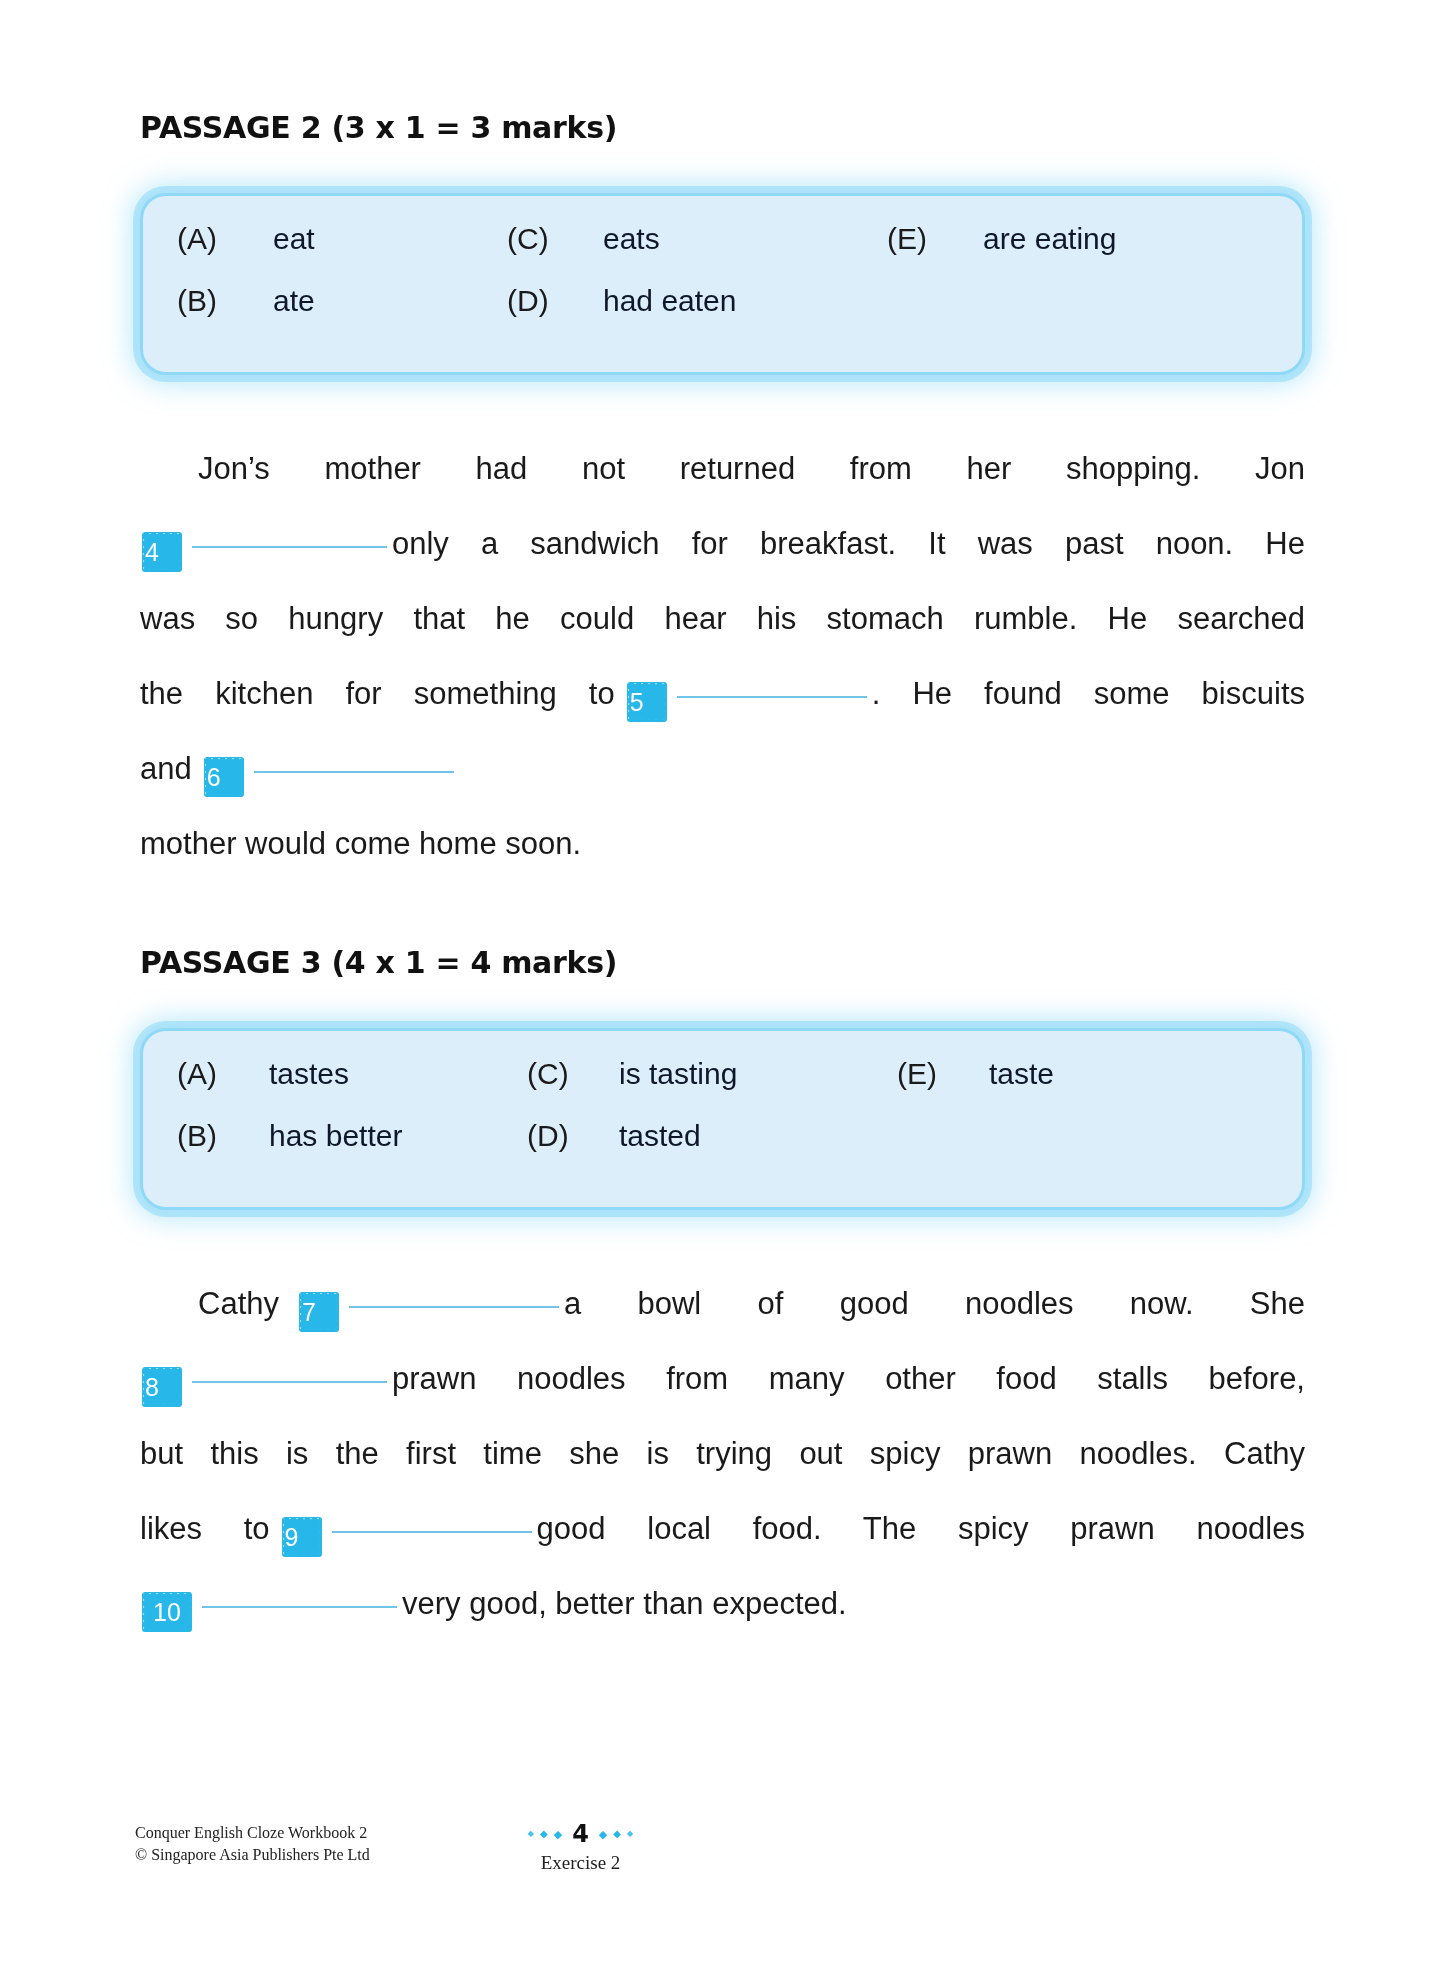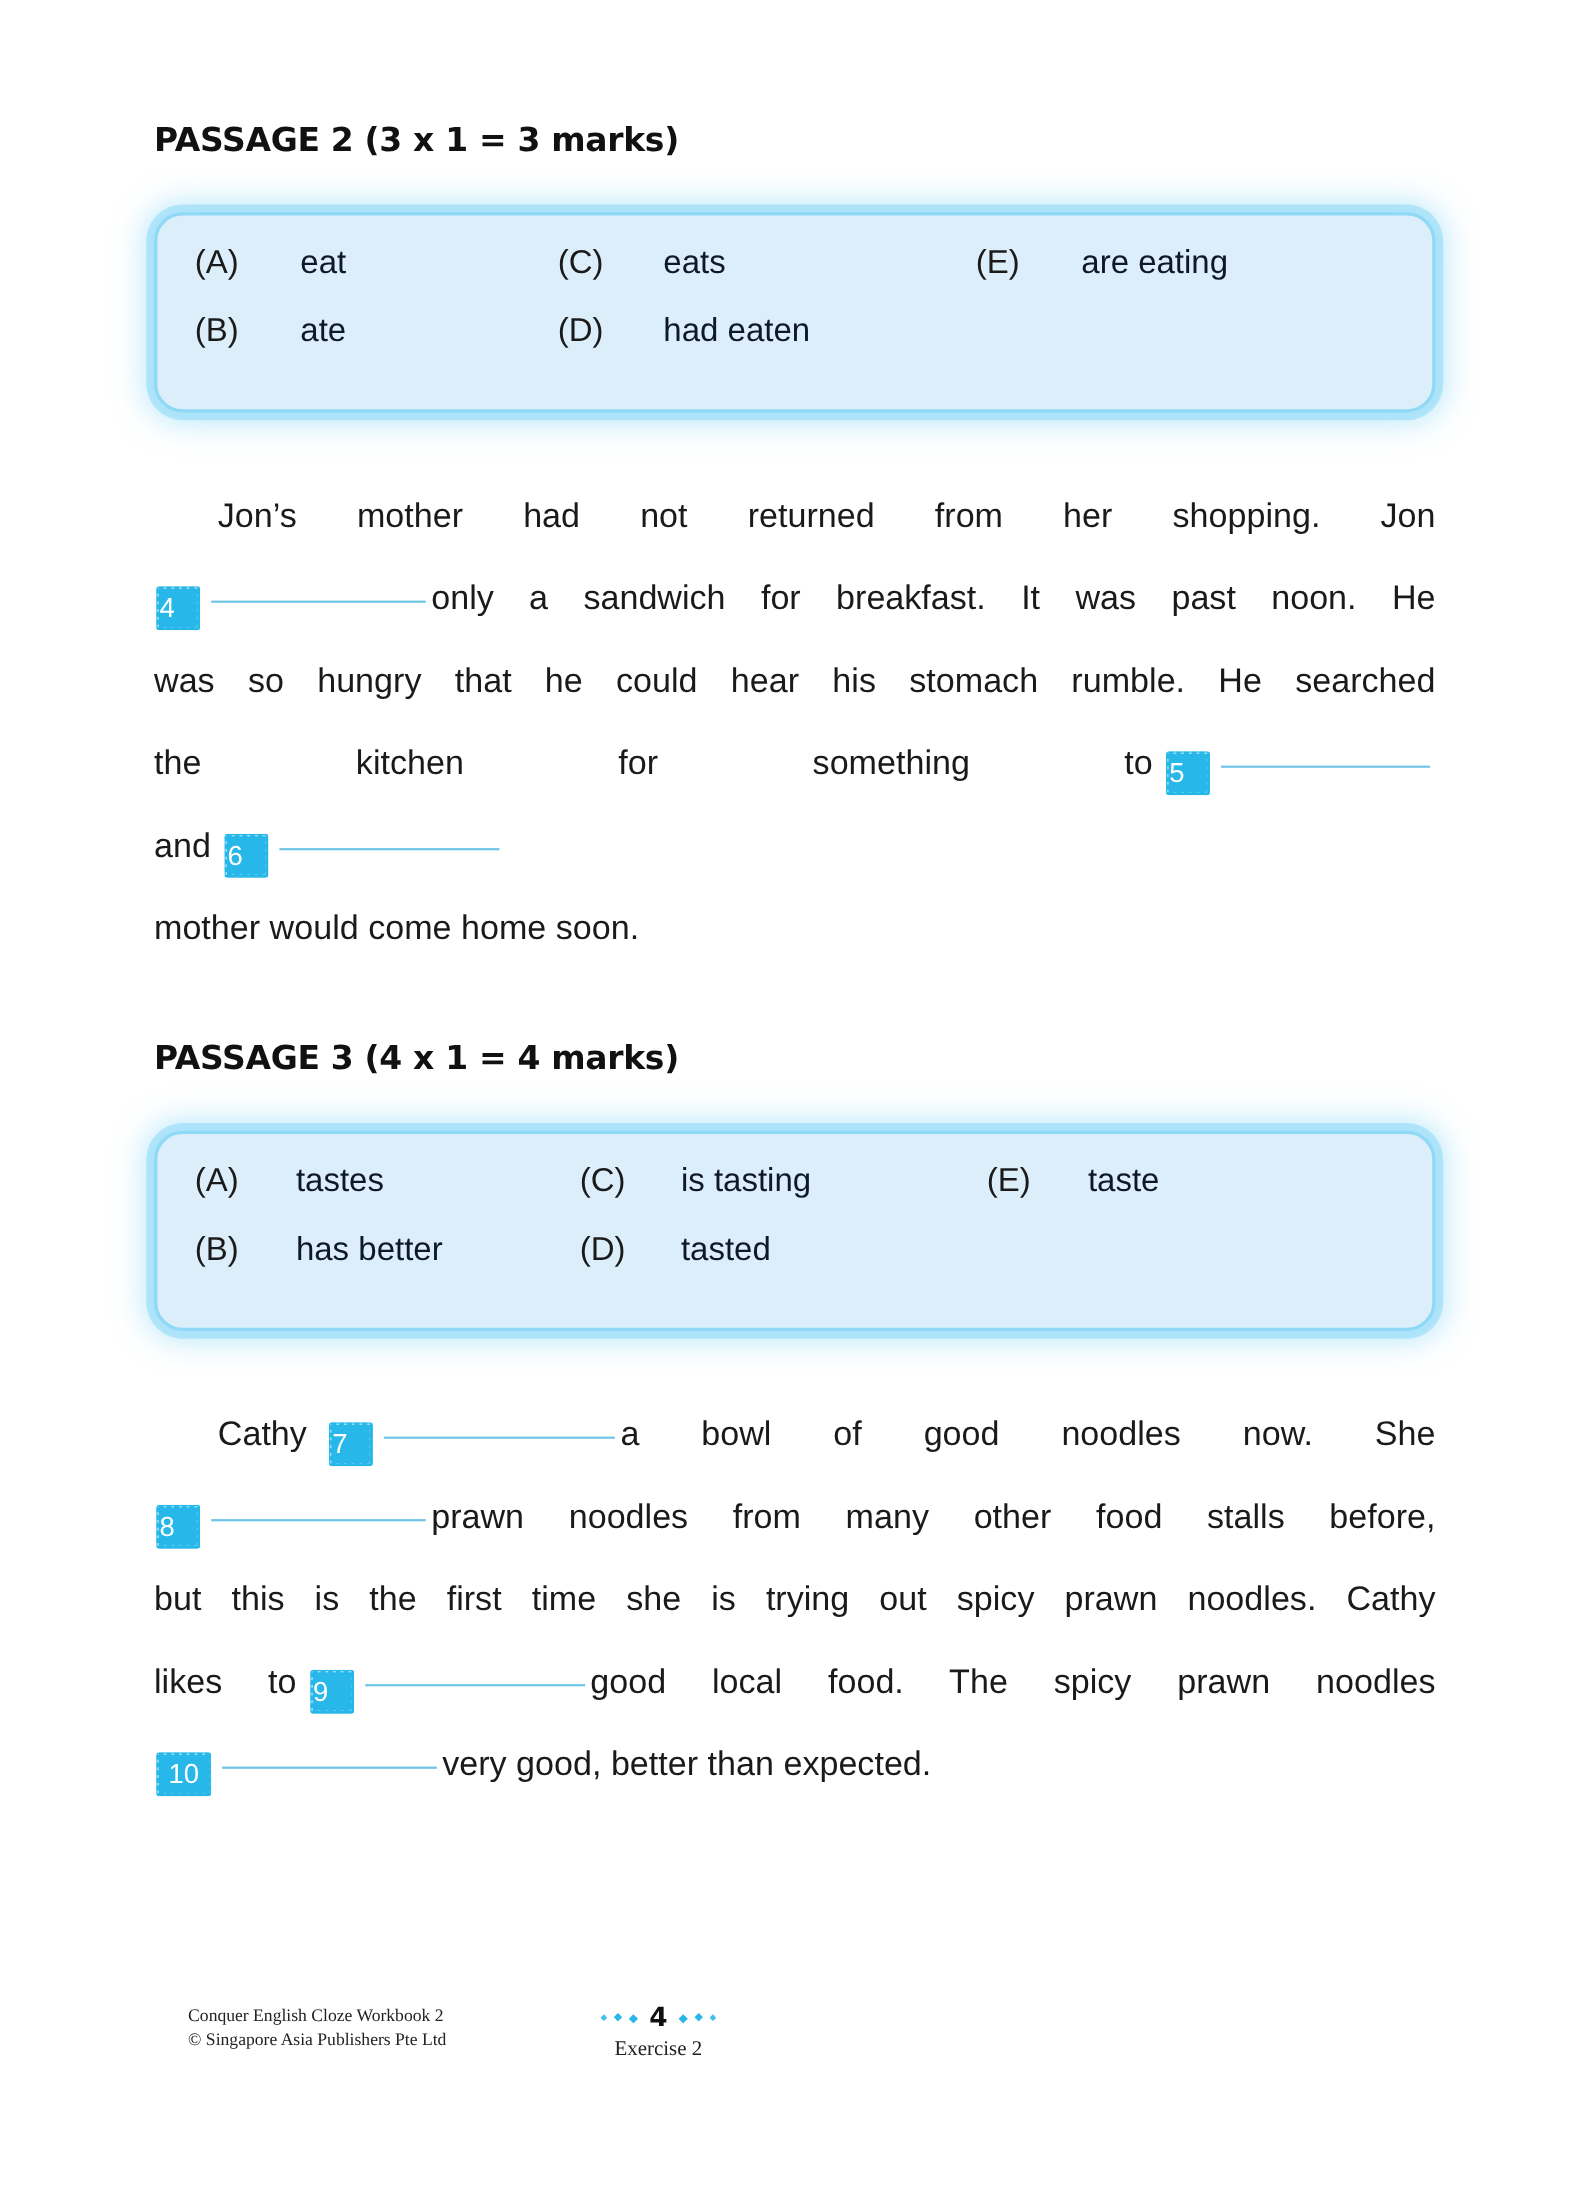--- a/index.html
+++ b/index.html
@@ -153,21 +153,20 @@
   .bl-200 { width: 200px; }
   .bl-210 { width: 210px; }
 
   
   .footer {
     position: absolute;
     left: 135px;
     right: 127px;
     bottom: 95px;
     height: 70px;
-    margin-left: 36px;
   }
   .footer-left {
     position: absolute;
     left: 0;
     top: 0;
     font-family: "Liberation Serif", serif;
     font-size: 16px;
     line-height: 22px;
     color: #222;
   }
@@ -247,21 +246,21 @@
       <span class="para-line">
         <span style="display:inline-block;width:58px;"></span><span>Jon’s mother had not returned from her shopping. Jon</span>
       </span>
       <span class="para-line">
         <span class="blank-num"><span>4</span></span><span class="blank-line bl-195"></span><span>only a sandwich for breakfast. It was past noon. He</span>
       </span>
       <span class="para-line">
         <span>was so hungry that he could hear his stomach rumble. He searched</span>
       </span>
       <span class="para-line">
-        <span>the kitchen for something to</span><span style="display:inline-block;width:10px;"></span><span class="blank-num"><span>5</span></span><span class="blank-line bl-190"></span>
+        <span>the kitchen for something to</span><span style="display:inline-block;width:10px;"></span><span class="blank-num"><span>5</span></span><span class="blank-line bl-190"></span><span>. He found some biscuits</span>
       </span>
       <span class="para-line">
         <span>and</span><span style="display:inline-block;width:10px;"></span><span class="blank-num"><span>6</span></span><span class="blank-line bl-200"></span>
       </span>
       <span class="lastline">
         <span>mother would come home soon.</span>
       </span>
     </div>
 
     <h2 class="passage-title" style="margin-top:64px;">PASSAGE 3 (4 x 1 = 4 marks)</h2>

